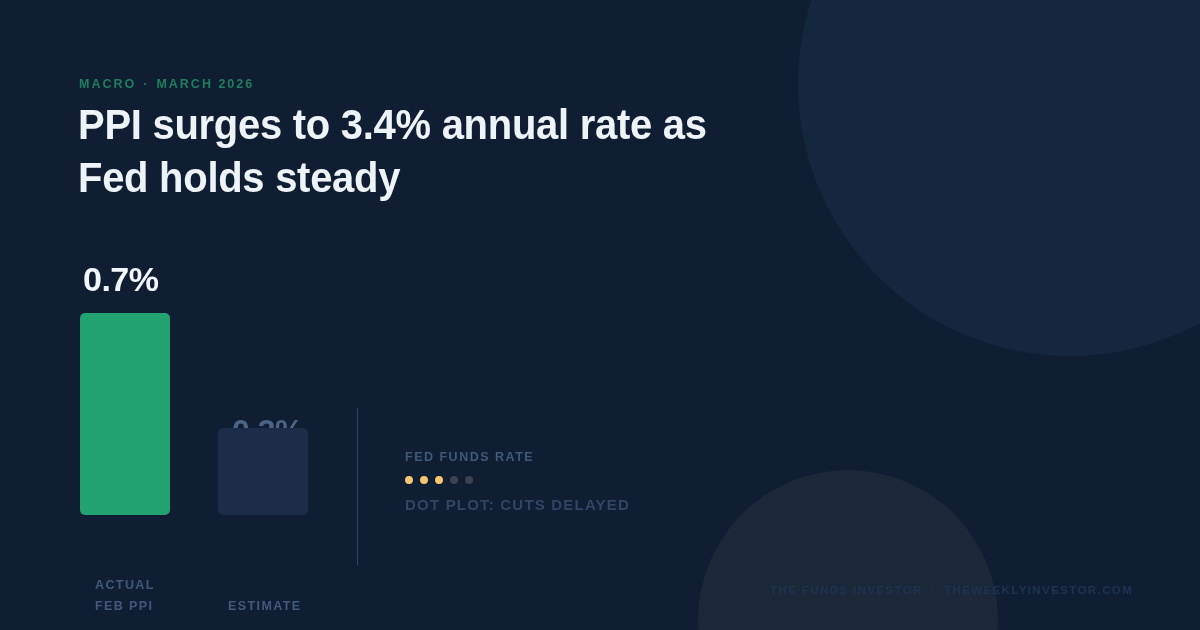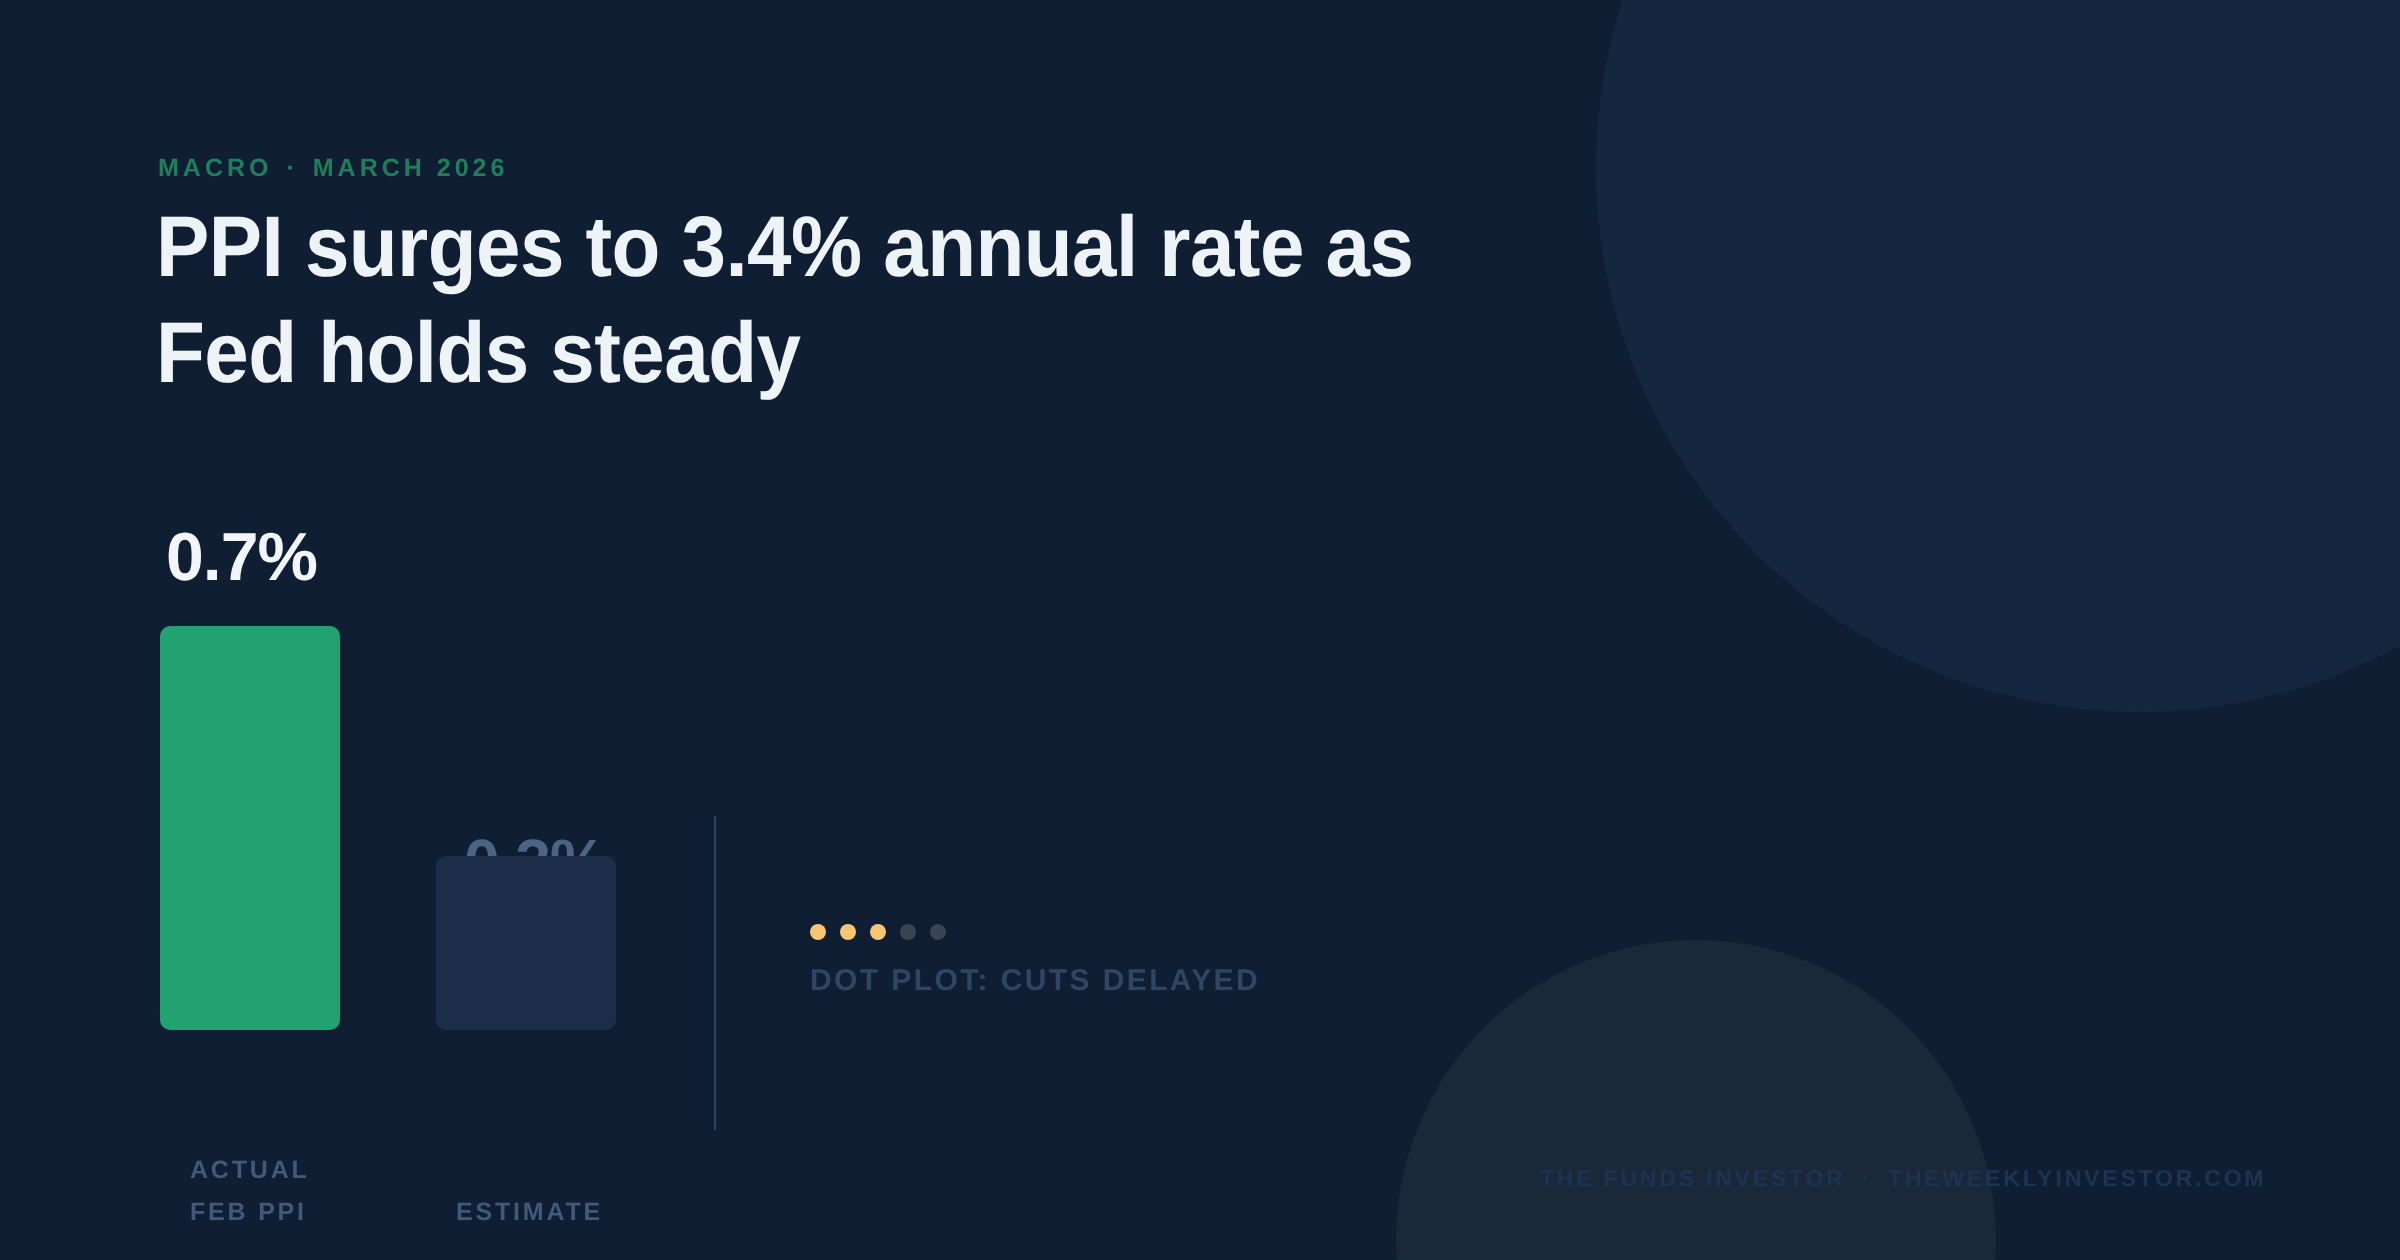--- a/index.html
+++ b/index.html
@@ -156,20 +156,21 @@
 
     <div class="bar-value estimate">0.3%</div>
     <div class="bar estimate" style="background: rgb(28, 45, 74); height: 87px; top: 428px;"></div>
     <div class="bar-label est-1">ESTIMATE</div>
 
   </div>
 
   <div class="divider"></div>
 
   <div class="fed">
+    <div class="fed-label">FED FUNDS RATE</div>
     <div class="dots">
       <span class="dot on" style="background: rgb(245, 197, 114);"></span>
       <span class="dot on" style="background: rgb(245, 197, 114);"></span>
       <span class="dot on" style="background: rgb(245, 197, 114);"></span>
       <span class="dot off" style="background: rgb(59, 68, 80);"></span>
       <span class="dot off" style="background: rgb(59, 68, 80);"></span>
     </div>
     <div class="fed-caption">DOT PLOT: CUTS DELAYED</div>
   </div>
 

